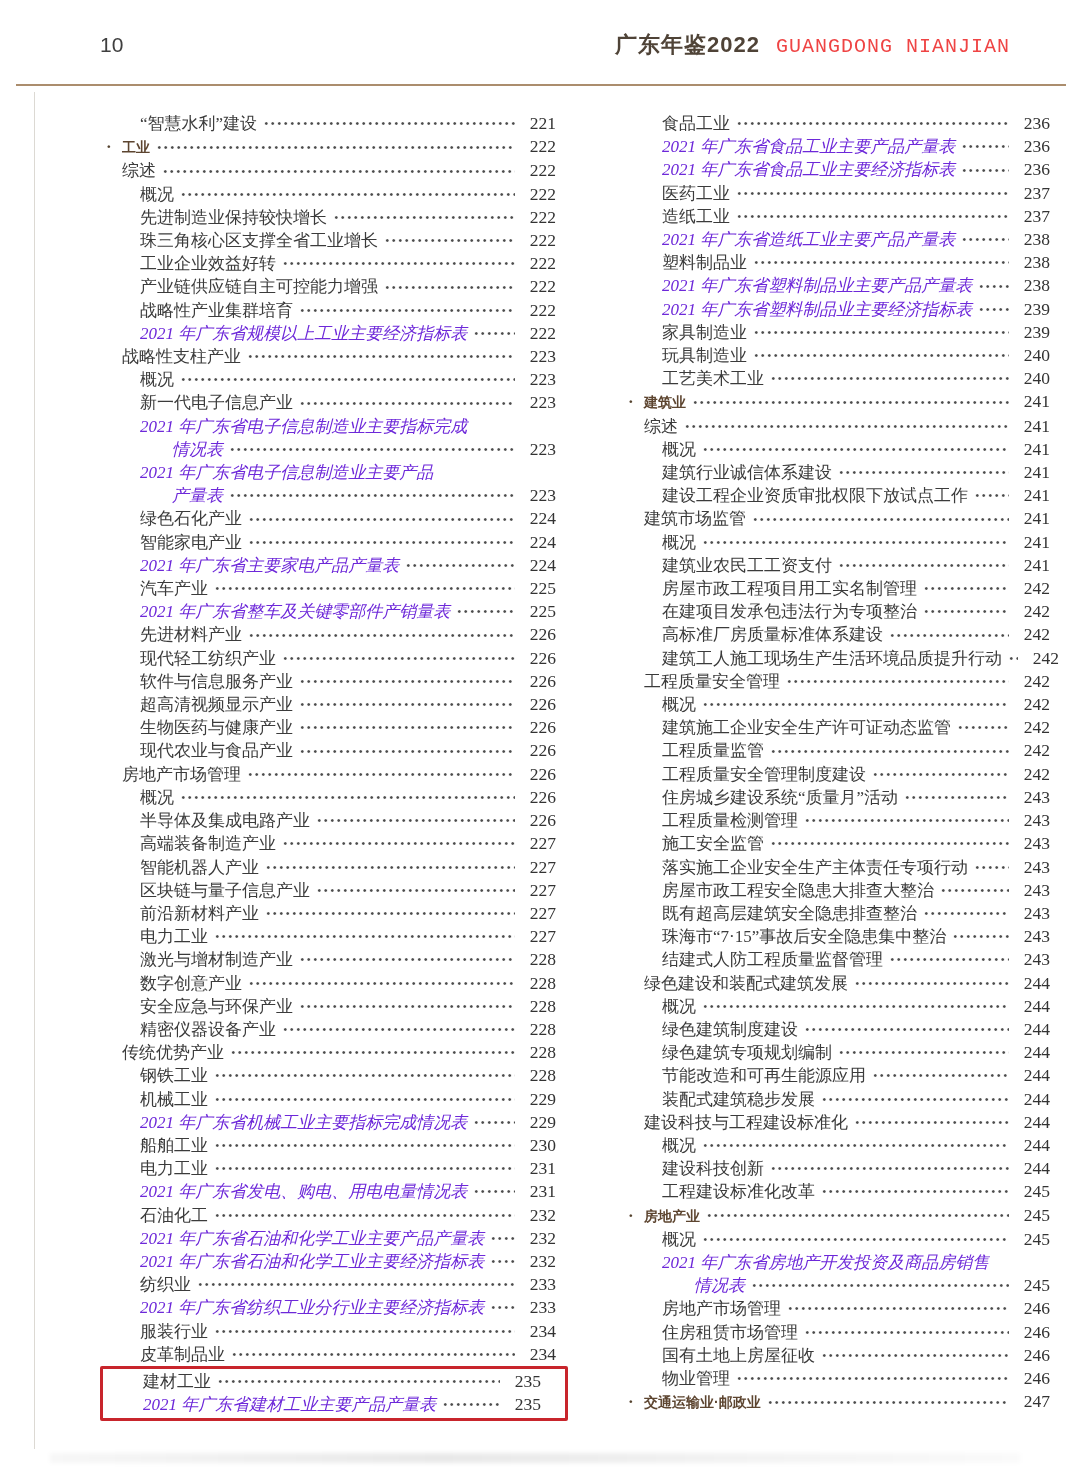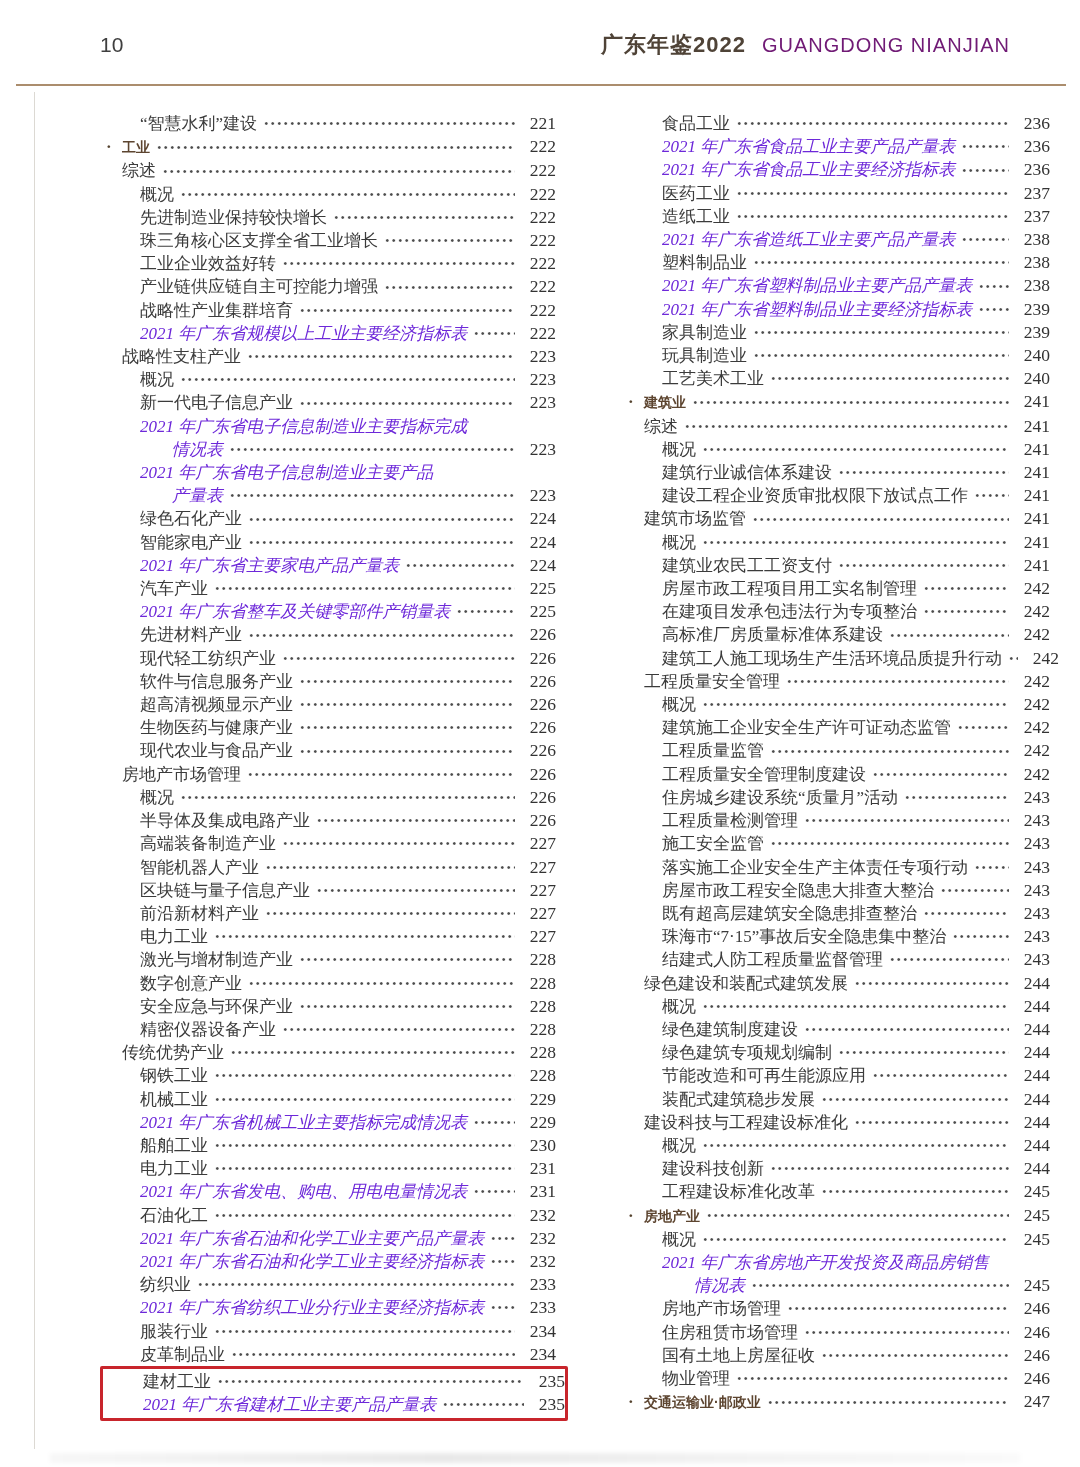--- a/index.html
+++ b/index.html
@@ -15,22 +15,22 @@
   .scan-left-edge{position:absolute;left:34px;top:92px;bottom:18px;width:1px;background:#dcd9d3;}
   .scan-bottom-smudge{position:absolute;left:50px;right:60px;bottom:4px;height:10px;
     background:linear-gradient(to right,rgba(0,0,0,0.03),rgba(0,0,0,0.09) 40%,rgba(0,0,0,0.05) 70%,rgba(0,0,0,0.02));
     filter:blur(2px);}
   
   .header{position:absolute;top:30px;left:100px;right:70px;display:flex;align-items:baseline;text-align:right;}
   .page-num{font-size:21px;font-family:"Liberation Sans","DejaVu Sans",sans-serif;color:#3f3f3f;}
   .header .spacer{flex:1;}
   .title-cn{font-size:22px;font-weight:700;color:#4f4337;letter-spacing:1px;
     font-family:"Liberation Sans","DejaVu Sans",sans-serif;}
-  .title-en{font-size:20px;color:#701a75;margin-left:16px;letter-spacing:1px;
-    font-family:Liberation Sans, sans-serif;}
+  .title-en{font-size:20px;color:#ef4444;margin-left:16px;letter-spacing:1px;
+    font-family:Liberation Mono, monospace;}
   .header-rule{position:absolute;top:84px;left:16px;right:14px;height:2px;background:#ab8d6d;}
   
   .toc{position:absolute;left:104px;top:112px;display:flex;gap:70px;}
   .col{display:block;}
   .col-left{width:452px;}
   .col-right{width:424px;}
   .toc-row{display:flex;align-items:baseline;line-height:23.2px;font-size:17px;white-space:nowrap;}
   .toc-row .title{flex:0 0 auto;}
   .lvl0{padding-left:2px;}
   .lvl1{padding-left:18px;}
@@ -38,21 +38,21 @@
   .lvl3{padding-left:68px;}
   .bullet{flex:0 0 16px;color:#55432f;font-weight:700;}
   .sec .title{color:#5d4530;font-weight:700;
     font-family:"Liberation Sans","DejaVu Sans",sans-serif;font-size:14px;}
   .tbl .title{font-style:italic;color:#6d28d9;}
   .dots{flex:1 1 auto;min-width:10px;margin:0 5px 0 6px;align-self:center;height:7px;
     background-image:radial-gradient(circle,#4c4c4c 1.05px,rgba(0,0,0,0) 1.55px);
     background-size:6.5px 7px;background-repeat:repeat-x;background-position:left center;}
   .nodots{flex:1 1 auto;}
   .pagenum{flex:0 0 36px;text-align:right;font-size:17.5px;color:#333;}
-  .red-box{border:3px solid #c8252c;border-radius:2px;margin:0 -12px 0 -4px;padding:1px 0 2px 4px;}
+  .red-box{border:3px solid #c8252c;border-radius:2px;margin:0 -12px 0 -4px;padding:1px 24px 2px 4px;}
 </style>
 </head>
 <body>
 
 <div class="scan-left-edge"></div>
 <div class="scan-bottom-smudge"></div>
 
 <div class="header">
   <span class="page-num">10</span>
   <span class="spacer"></span>

